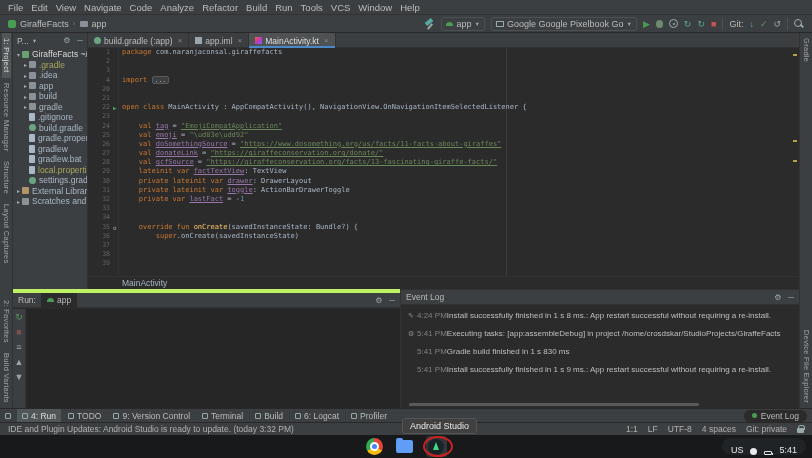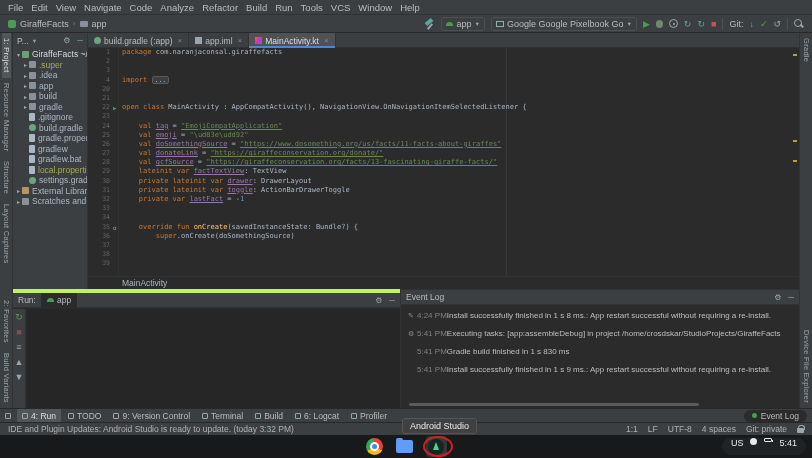--- a/index.html
+++ b/index.html
@@ -106,21 +106,21 @@
 
 #taskbar{position:absolute;left:0;top:435px;width:812px;height:23px;background:#17191a}
 #tbcenter{position:absolute;left:0;right:0;top:435px;height:23px;display:flex;align-items:center;justify-content:center;gap:13px}
 .chrome{position:relative;width:17px;height:17px;border-radius:50%;background:conic-gradient(#ea4335 0 33%,#fbbc05 0 66%,#34a853 0 100%)}
 .chrome::after{content:"";position:absolute;left:4px;top:4px;width:9px;height:9px;background:#4285f4;border:2px solid #fff;border-radius:50%;box-sizing:border-box}
 .files{width:17px;height:13px;border-radius:2px;background:#5f9df7;position:relative}
 .files::before{content:"";position:absolute;left:0;top:-2px;width:7px;height:3px;border-radius:2px 2px 0 0;background:#5f9df7}
 .studiowrap{width:21px;height:21px;border-radius:4px;background:#33373a;display:flex;align-items:center;justify-content:center}
 .studio{position:relative;width:16px;height:16px;border-radius:50%;background:#1a2327}
 .studio::after{content:"";position:absolute;left:5px;top:3px;width:0;height:0;border-left:3px solid transparent;border-right:3px solid transparent;border-bottom:8px solid #3DDC84}
-#tray{position:absolute;right:6px;top:438px;height:17px;display:flex;align-items:flex-start;gap:7px;background:#202325;border-radius:9px;padding:0 9px;color:#e8eaed;font-size:9px}
+#tray{position:absolute;right:6px;top:438px;height:17px;display:flex;align-items:flex-end;gap:7px;background:#202325;border-radius:9px;padding:0 9px;color:#e8eaed;font-size:9px}
 .notifdot{width:7px;height:7px;border-radius:50%;background:#e8eaed;display:inline-block}
 .battery{position:relative;width:8px;height:4px;border:1px solid #e8eaed;border-radius:1px}
 .battery::after{content:"";position:absolute;right:-2px;top:0.5px;width:1px;height:2px;background:#e8eaed}
 
 #tooltip{position:absolute;left:402px;top:418px;background:#404040;border:1px solid #555;color:#e8e8e8;font-size:9px;padding:2px 7px;border-radius:3px;z-index:50;white-space:nowrap}
 #redcircle{position:absolute;left:423px;top:436px;width:30px;height:21px;border:2.5px solid #cc2222;border-radius:50%;z-index:60}
 </style>
 </head>
 <body>
 
@@ -233,21 +233,21 @@
 
   <div id="project">
       <div class="trow root" style="padding-left: 2px;">
         <span class="chev">▾</span>
         <span class="ticon i-project-folder"></span>
         <span class="tlabel">GiraffeFacts ~/St</span>
       </div>
       <div class="trow ignored" style="padding-left: 9px;">
         <span class="chev">▸</span>
         <span class="ticon i-folder"></span>
-        <span class="tlabel">.super</span>
+        <span class="tlabel">.gradle</span>
       </div>
       <div class="trow " style="padding-left: 9px;">
         <span class="chev">▸</span>
         <span class="ticon i-folder"></span>
         <span class="tlabel">.idea</span>
       </div>
       <div class="trow " style="padding-left: 9px;">
         <span class="chev">▸</span>
         <span class="ticon i-app-folder"></span>
         <span class="tlabel">app</span>
@@ -326,21 +326,21 @@
         <div class="crow"><span class="gut">26</span><span class="ctext"><span class="d">    </span><span class="k">val </span><span class="fu">doSomethingSource</span><span class="d"> = </span><span class="su">"https://www.dosomething.org/us/facts/11-facts-about-giraffes"</span></span></div>
         <div class="crow"><span class="gut">27</span><span class="ctext"><span class="d">    </span><span class="k">val </span><span class="fu">donateLink</span><span class="d"> = </span><span class="su">"https://giraffeconservation.org/donate/"</span></span></div>
         <div class="crow"><span class="gut">28</span><span class="ctext"><span class="d">    </span><span class="k">val </span><span class="fu">gcfSource</span><span class="d"> = </span><span class="su">"https://giraffeconservation.org/facts/13-fascinating-giraffe-facts/"</span></span></div>
         <div class="crow"><span class="gut">29</span><span class="ctext"><span class="d">    </span><span class="k">lateinit var </span><span class="fu">factTextView</span><span class="d">: </span><span class="d">TextView</span></span></div>
         <div class="crow"><span class="gut">30</span><span class="ctext"><span class="d">    </span><span class="k">private lateinit var </span><span class="fu">drawer</span><span class="d">: </span><span class="d">DrawerLayout</span></span></div>
         <div class="crow"><span class="gut">31</span><span class="ctext"><span class="d">    </span><span class="k">private lateinit var </span><span class="fu">toggle</span><span class="d">: </span><span class="d">ActionBarDrawerToggle</span></span></div>
         <div class="crow"><span class="gut">32</span><span class="ctext"><span class="d">    </span><span class="k">private var </span><span class="fu">lastFact</span><span class="d"> = -</span><span class="num">1</span></span></div>
         <div class="crow"><span class="gut">33</span><span class="ctext"></span></div>
         <div class="crow"><span class="gut">34</span><span class="ctext"></span></div>
         <div class="crow"><span class="gut">35</span><span class="gicon override">o</span><span class="ctext"><span class="d">    </span><span class="k">override fun </span><span class="fn">onCreate</span><span class="d">(savedInstanceState: Bundle?) {</span></span></div>
-        <div class="crow"><span class="gut">36</span><span class="ctext"><span class="d">        </span><span class="k">super</span><span class="d">.onCreate(doSomethingSource)</span></span></div>
+        <div class="crow"><span class="gut">36</span><span class="ctext"><span class="d">        </span><span class="k">super</span><span class="d">.onCreate(savedInstanceState)</span></span></div>
         <div class="crow"><span class="gut">37</span><span class="ctext"></span></div>
         <div class="crow"><span class="gut">38</span><span class="ctext"></span></div>
         <div class="crow"><span class="gut">39</span><span class="ctext"></span></div>
       </div>
     <div class="mark" style="top:6px"></div>
     <div class="mark" style="top:92px"></div>
     <div class="mark" style="top:112px"></div>
   </div>
 
   <div id="crumbbar">

